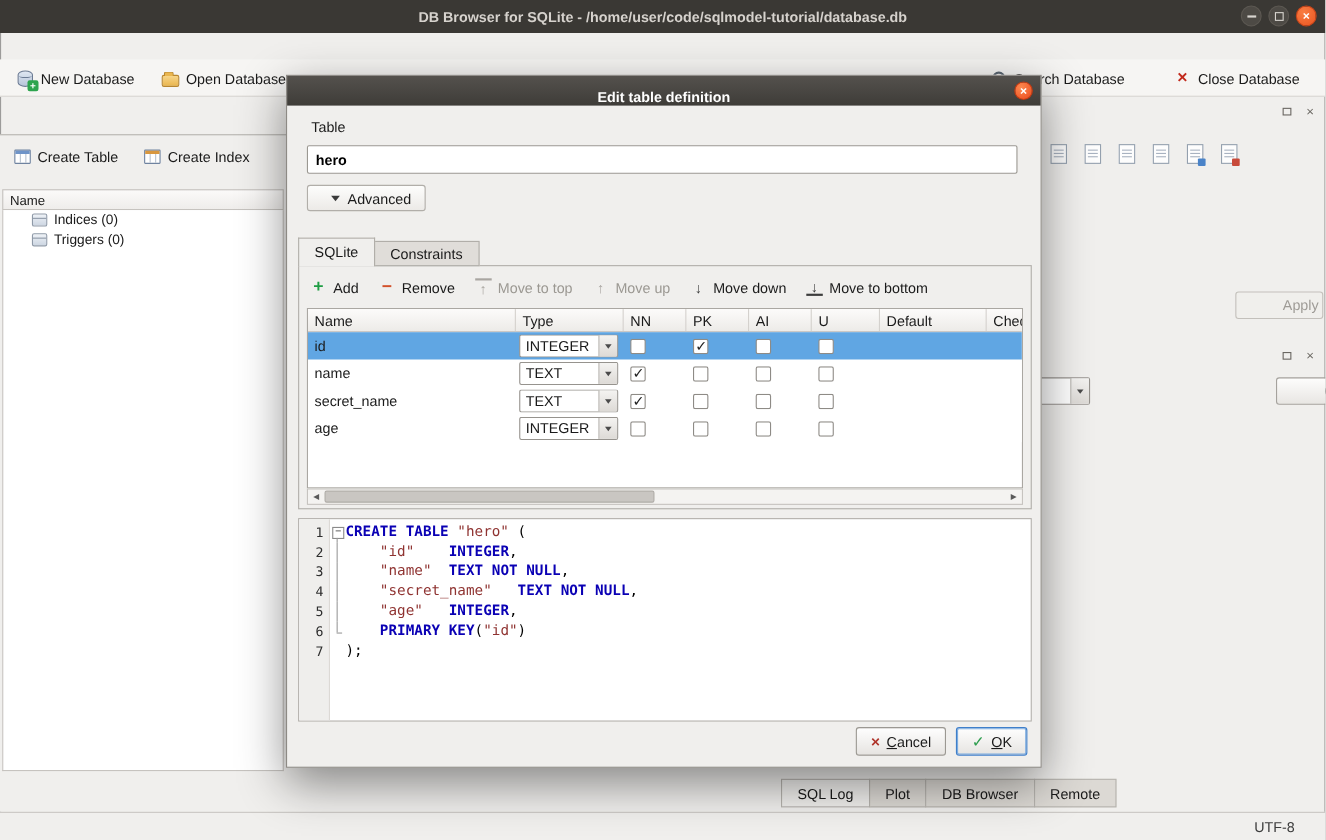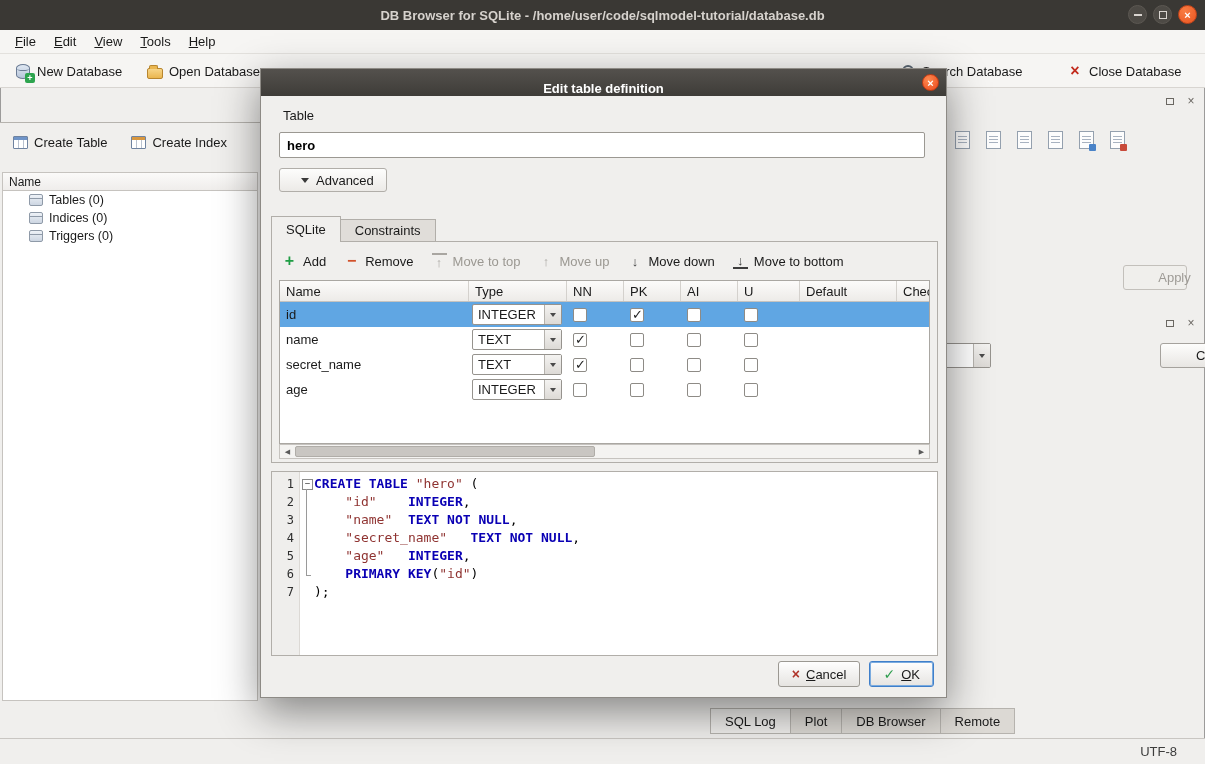--- a/index.html
+++ b/index.html
@@ -55,21 +55,21 @@
   
   .dock-ctrls { position:absolute; display:flex; gap:5px; align-items:center; }
   .dock-btn { width:16px; height:14px; display:flex; align-items:center; justify-content:center; color:#6a6762; font-size:12px; }
   .float-glyph { width:8px; height:7px; border:1px solid #6a6762; }
   .edit-cell-icons { position:absolute; left:952px; top:130px; display:flex; gap:11px; }
   .mini-icon { width:20px; height:20px; display:flex; align-items:center; justify-content:center; }
   .doc-icon { width:15px; height:18px; background:#fdfdfd; border:1px solid #94a0ae; position:relative; }
   .doc-icon::before { content:""; position:absolute; left:2px; top:4px; width:9px; height:1px; background:#a8b2c0; box-shadow:0 3px 0 #a8b2c0, 0 6px 0 #a8b2c0; }
   .acc-blue::after { content:""; position:absolute; right:-3px; bottom:-3px; width:7px; height:7px; background:#4a83c8; border-radius:1px; }
   .acc-red::after { content:""; position:absolute; right:-3px; bottom:-3px; width:7px; height:7px; background:#c84a3a; border-radius:1px; }
-  .side-btn { position:absolute; width:64px; height:25px; display:flex; align-items:center; justify-content:center; background:linear-gradient(#fdfdfc,#e8e6e3); border:1px solid #a5a29d; border-radius:3px;padding-left:39px; }
+  .side-btn { position:absolute; width:80px; height:25px; display:flex; align-items:center; justify-content:center; background:linear-gradient(#fdfdfc,#e8e6e3); border:1px solid #a5a29d; border-radius:3px;padding-left:39px; }
   .side-btn.disabled { color:#9e9b96; background:#f0efec; border-color:#c3c0bb; }
   .partial-combo { position:absolute; left:925px; top:343px; width:66px; height:25px; background:#fff; border:1px solid #96938e; border-radius:2px; display:flex; }
   .partial-combo .flex { flex:1; }
   .cbtn { width:17px; background:linear-gradient(#f4f3f1,#dddad6); border-left:1px solid #b5b2ad; display:flex; align-items:center; justify-content:center; }
   .cbtn::after { content:""; border-left:3.5px solid transparent; border-right:3.5px solid transparent; border-top:4px solid #4a4a4a; }
 
   .bottom-tabs { position:absolute; left:710px; top:708px; display:flex; align-items:flex-start; }
   .btab { padding:5px 14px; background:#dcd9d4; border:1px solid #b6b3ae; margin-right:-1px; height:26px; white-space:nowrap; }
   .btab.active { background:#f0efed; position:relative; z-index:2; }
 
@@ -161,27 +161,20 @@
         </div>
       <div class="winbtn">
           <span class="max-glyph"></span>
         </div>
       <div class="winbtn close">
           <span>×</span>
         </div>
     </div>
   </div>
 
-  <div class="menubar" id="menubar">
-      <div class="menu-item">File</div>
-      <div class="menu-item">Edit</div>
-      <div class="menu-item">View</div>
-      <div class="menu-item">Tools</div>
-      <div class="menu-item">Help</div>
-    </div>
 
   <div class="toolbar">
     <div class="tb-btn" style="left:8px">
       <span class="tb-ic">
           <span class="db-icon"></span>
           <span class="plus-badge">+</span>
         </span>
       <span>New Database</span>
     </div>
     <div class="tb-btn" style="left:140px">
@@ -211,24 +204,20 @@
         <span class="tbl-icon"></span>
         <span>Create Table</span>
       </div>
       <div class="tool-btn">
         <span class="tbl-icon idx-icon"></span>
         <span>Create Index</span>
       </div>
     </div>
     <div class="tree-header">Name</div>
     <div class="tree" id="tree-items">
-        <div class="tree-row">
-          <span class="tree-ic"></span>
-          <span>Tables (0)</span>
-        </div>
         <div class="tree-row">
           <span class="tree-ic"></span>
           <span>Indices (0)</span>
         </div>
         <div class="tree-row">
           <span class="tree-ic"></span>
           <span>Triggers (0)</span>
         </div>
       </div>
   </div>

